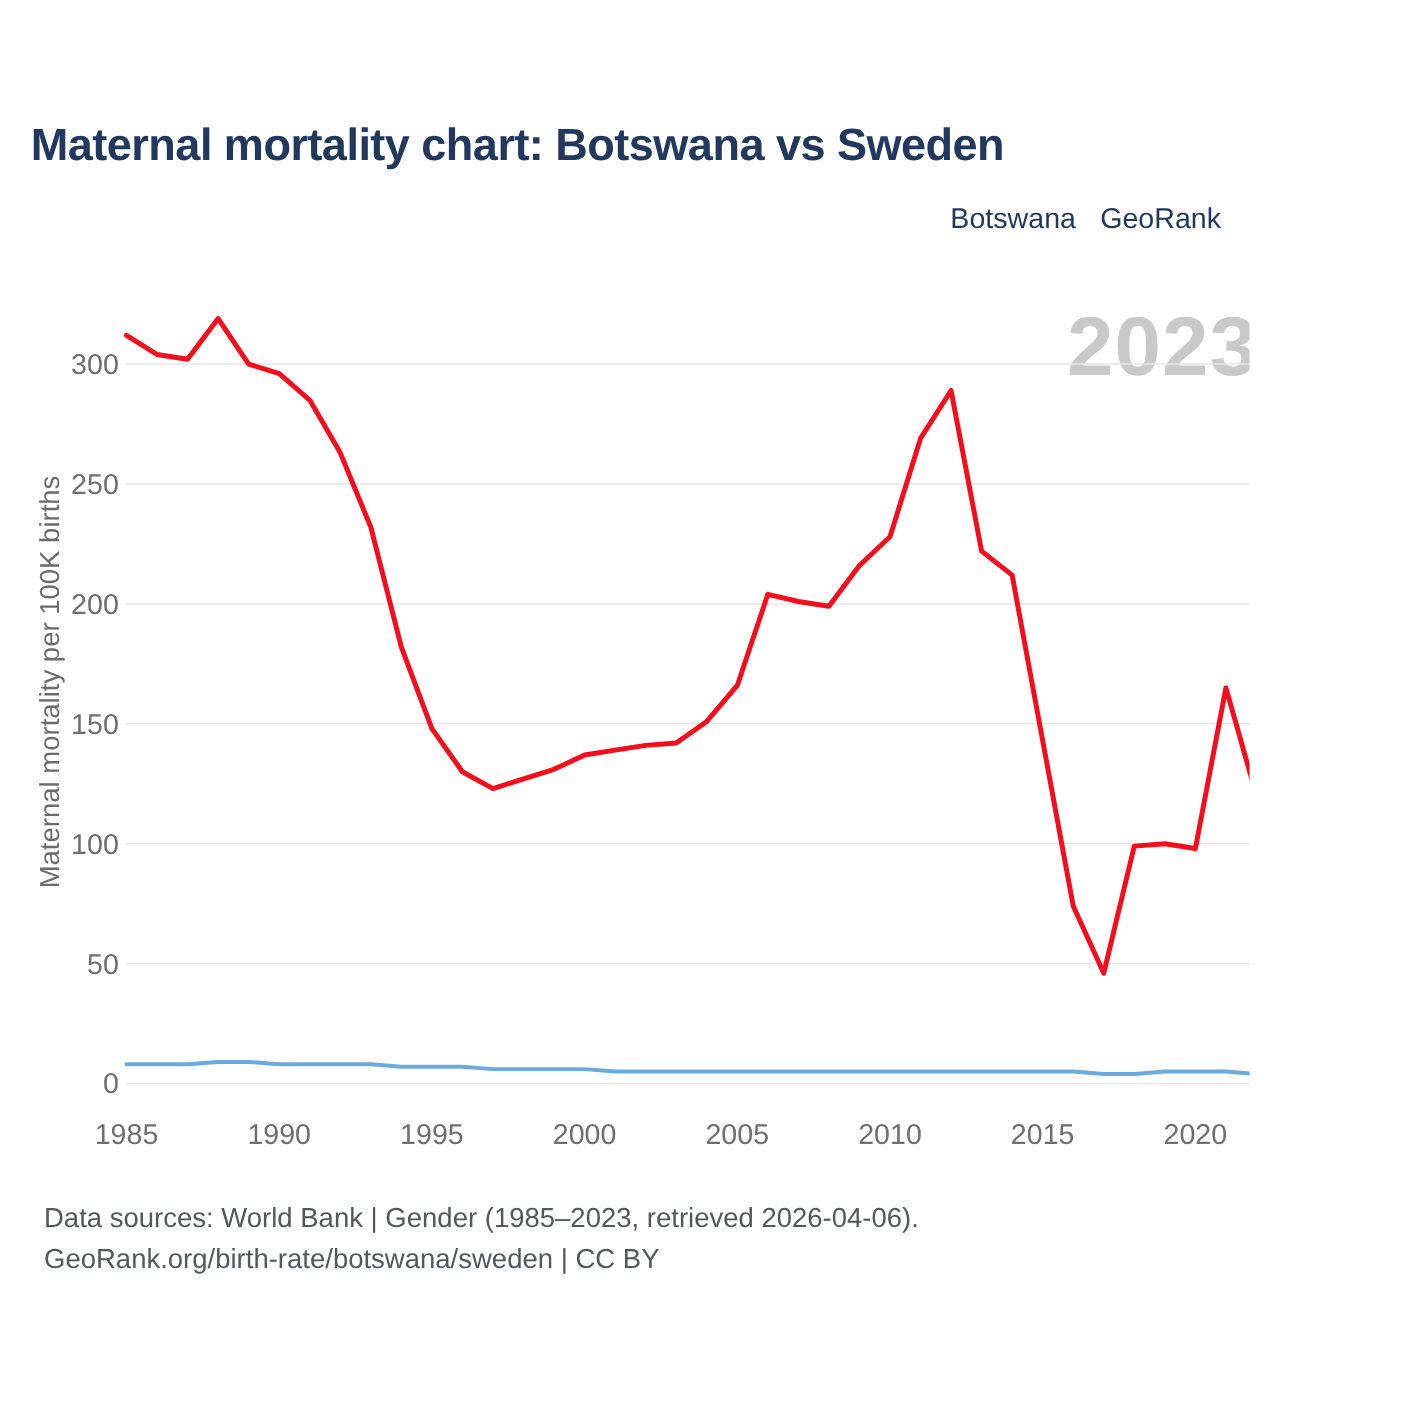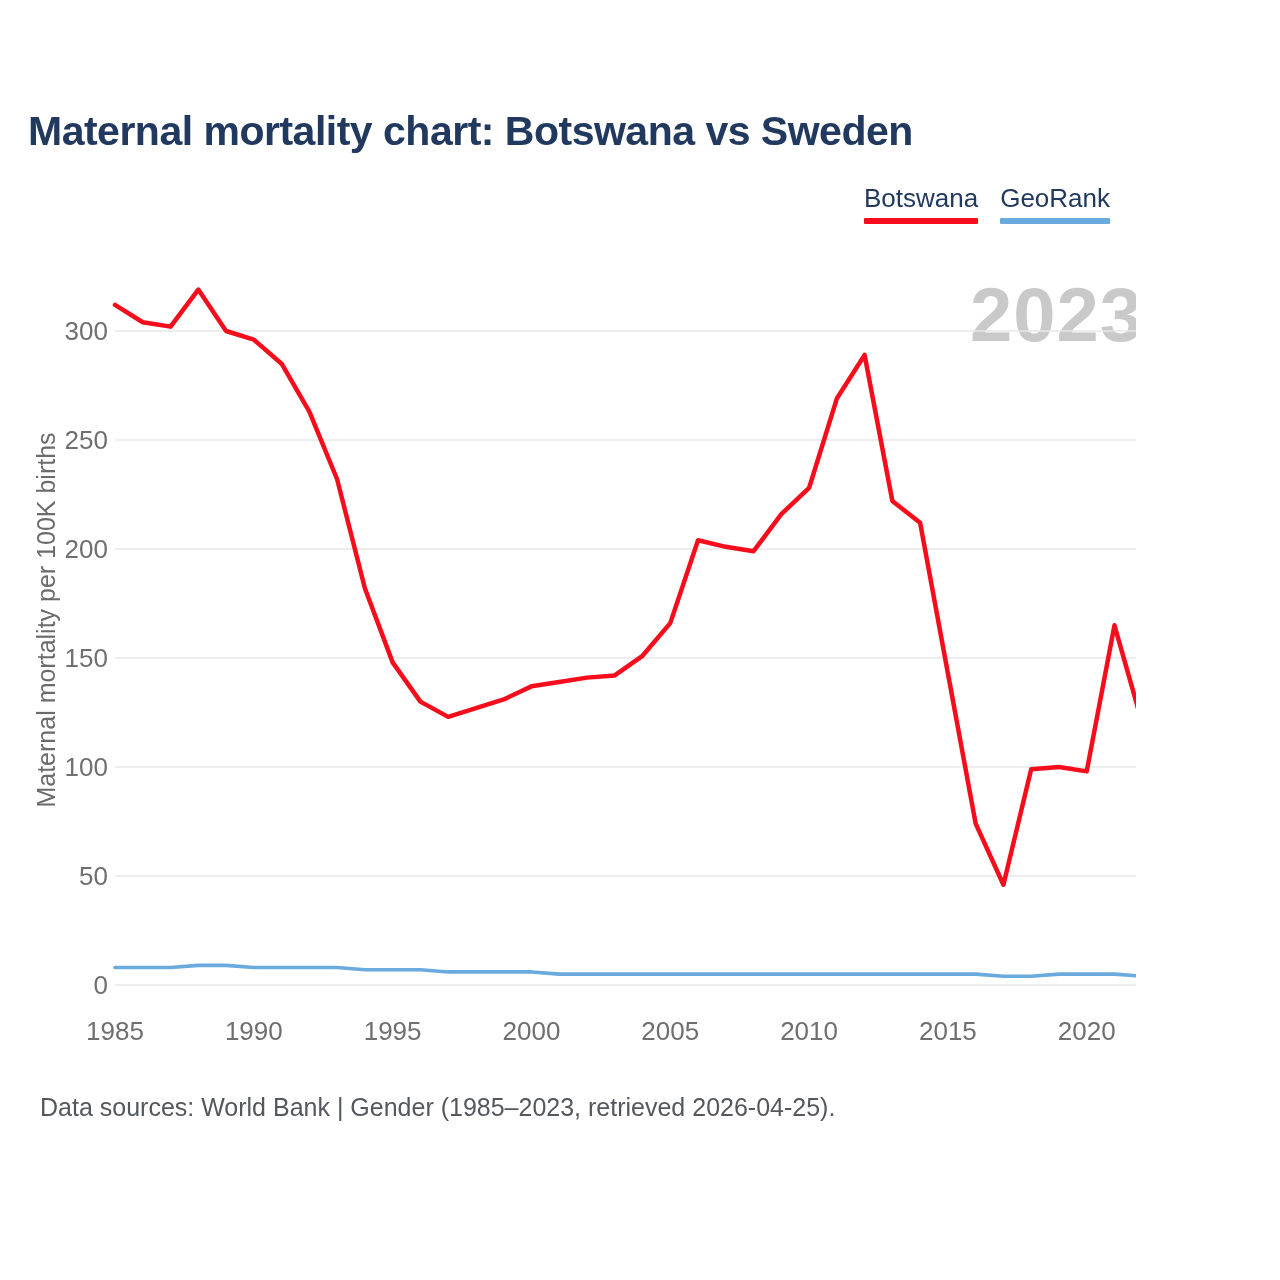--- a/index.html
+++ b/index.html
@@ -10,21 +10,21 @@
   }
   .title {
     position:absolute; left:28px; top:108px;
     font-size:41px; font-weight:700; color:#22395f; letter-spacing:-0.5px;
     white-space:nowrap;
   }
   .legend {
     position:absolute; top:183px; right:26px;
     display:flex; gap:22px;
   }
-  .legend-item { display:flex; flex-direction:column; align-items:center; cursor:pointer; }
+  .legend-item { display:flex; flex-direction:row; align-items:center; cursor:pointer; }
   .legend-label { font-size:26px; color:#22395f; white-space:nowrap; }
   .legend-bar { height:6px; width:100%; margin-top:4px; border-radius:1px; }
   .chart-svg { position:absolute; left:0; top:0; }
   .wm { font-size:76px; font-weight:700; fill:#c9c9c9; letter-spacing:1px; }
   .gridline { stroke:#e7e7e7; stroke-width:1.4; }
   .ytick, .xtick { font-size:26px; fill:#6f6f6f; }
   .series-line { fill:none; stroke-linejoin:round; stroke-linecap:round; }
   .endlab { font-size:31px; font-weight:400; }
   .y-axis-title {
     position:absolute; left:46px; top:620px;
@@ -109,16 +109,17 @@
         <rect x="1181" y="960.28" width="9" height="32" fill="#fecb02"></rect>
       </g>
 
     <text id="endlabel-bw" class="endlab" x="1213" y="658.0999999999999" fill="#f50d1b">155</text>
     <text id="endlabel-se" class="endlab" x="1213" y="987.28" fill="#6aaade">4</text>
   </svg>
 
   <div class="y-axis-title">Maternal mortality per 100K births</div>
 
   <div class="footer">
-    <div>Data sources: World Bank | Gender (1985–2023, retrieved 2026-04-25).</div>
+    <div>Data sources: World Bank | Gender (1985–2023, retrieved 2026-04-06).</div>
+    <div>GeoRank.org/birth-rate/botswana/sweden | CC BY</div>
   </div>
 
 </div>
 
 </body></html>

